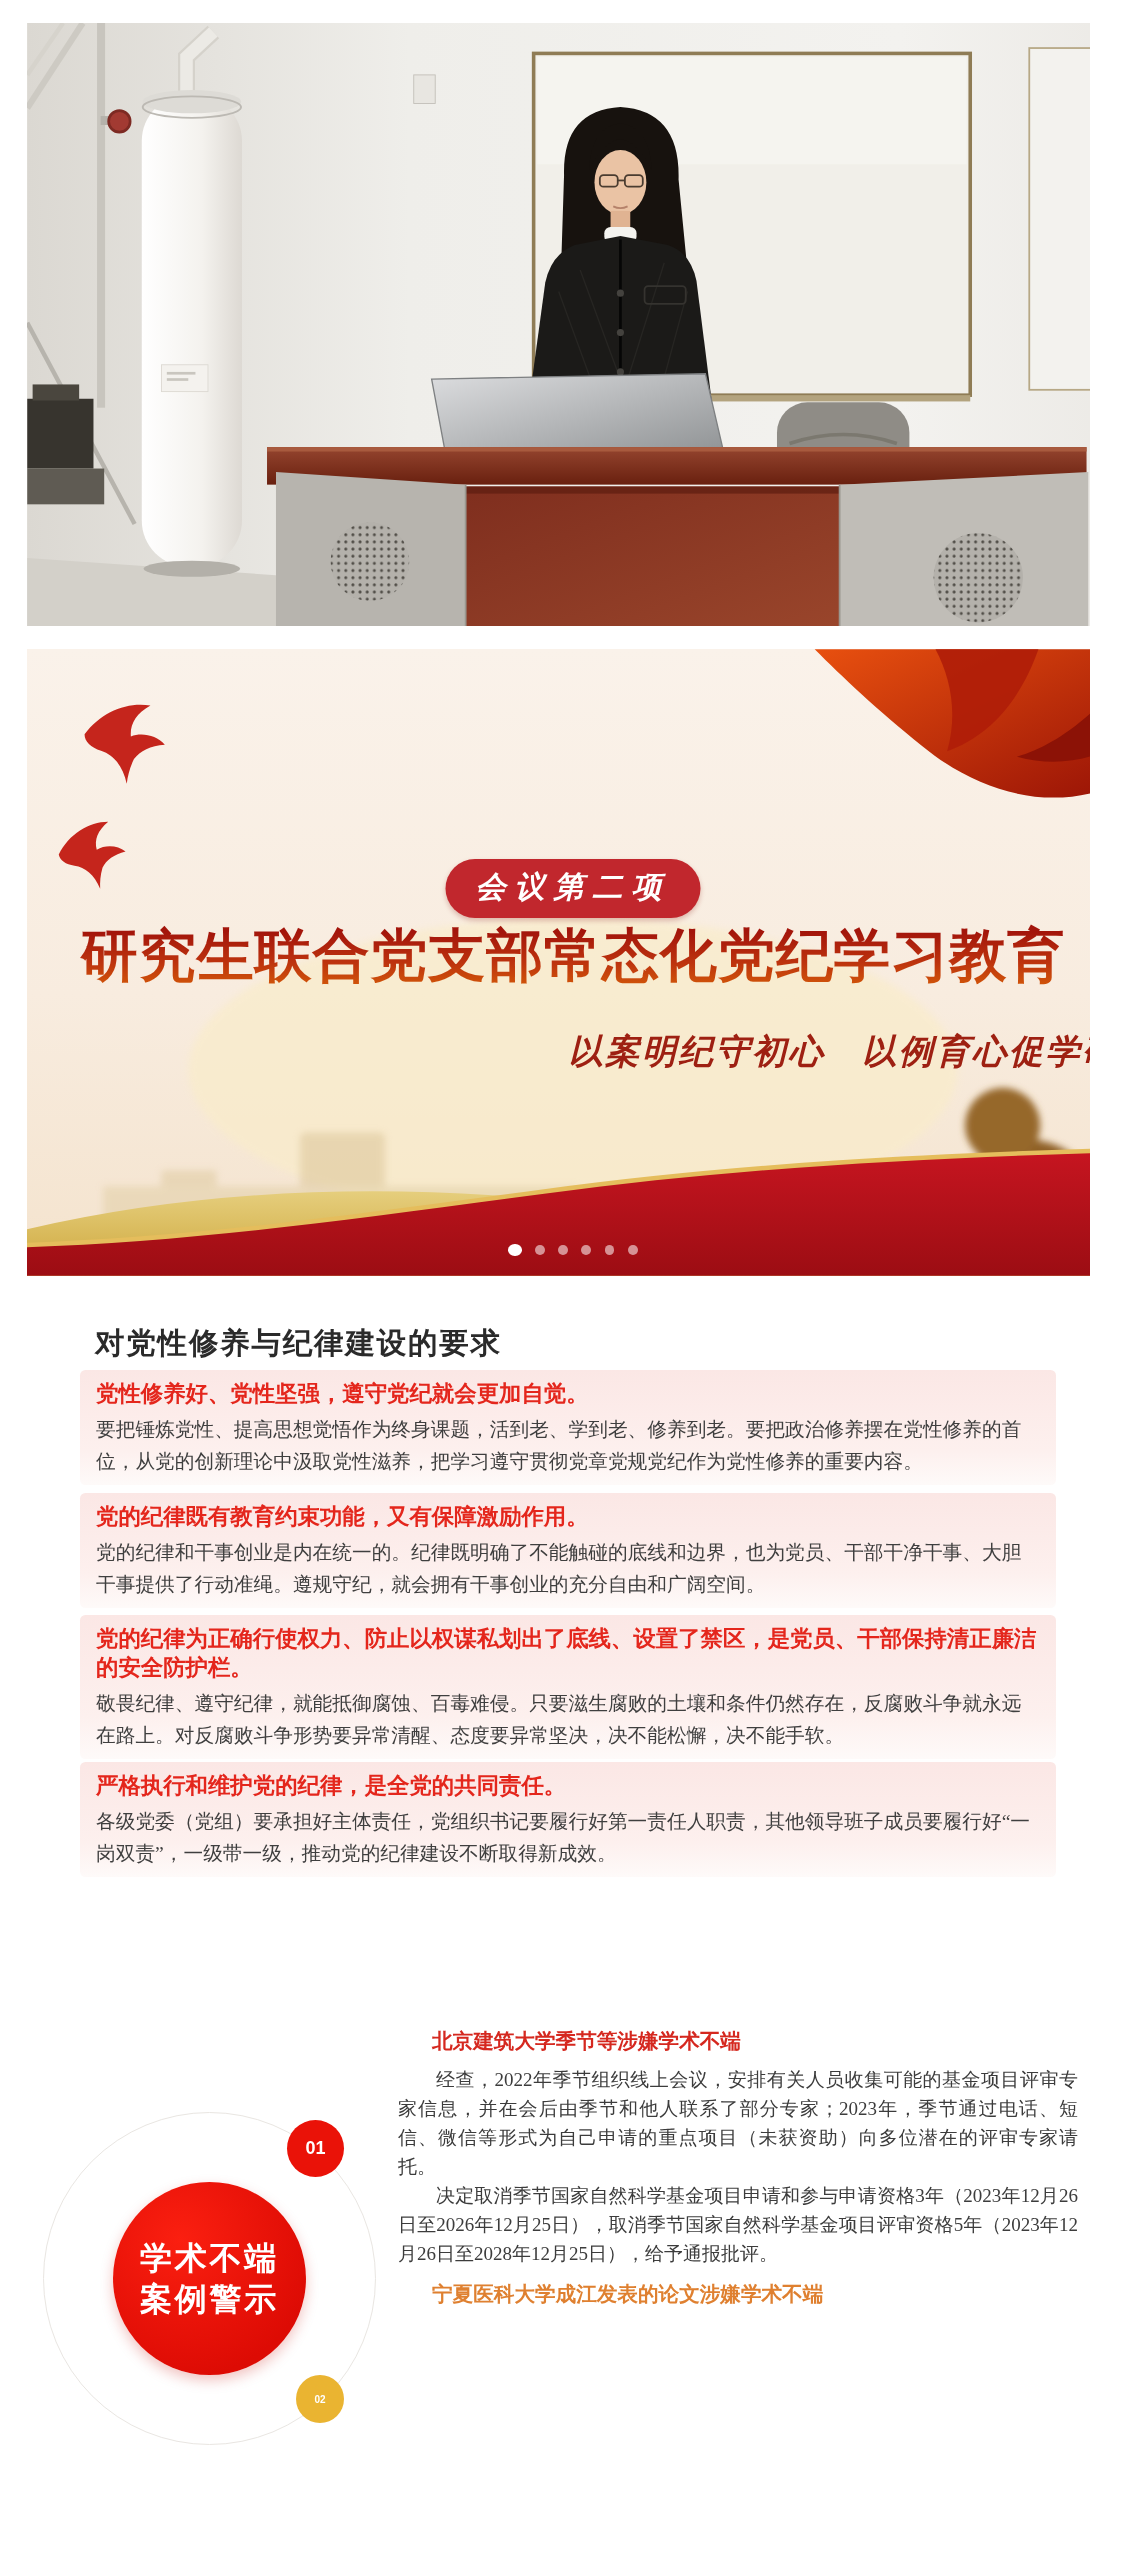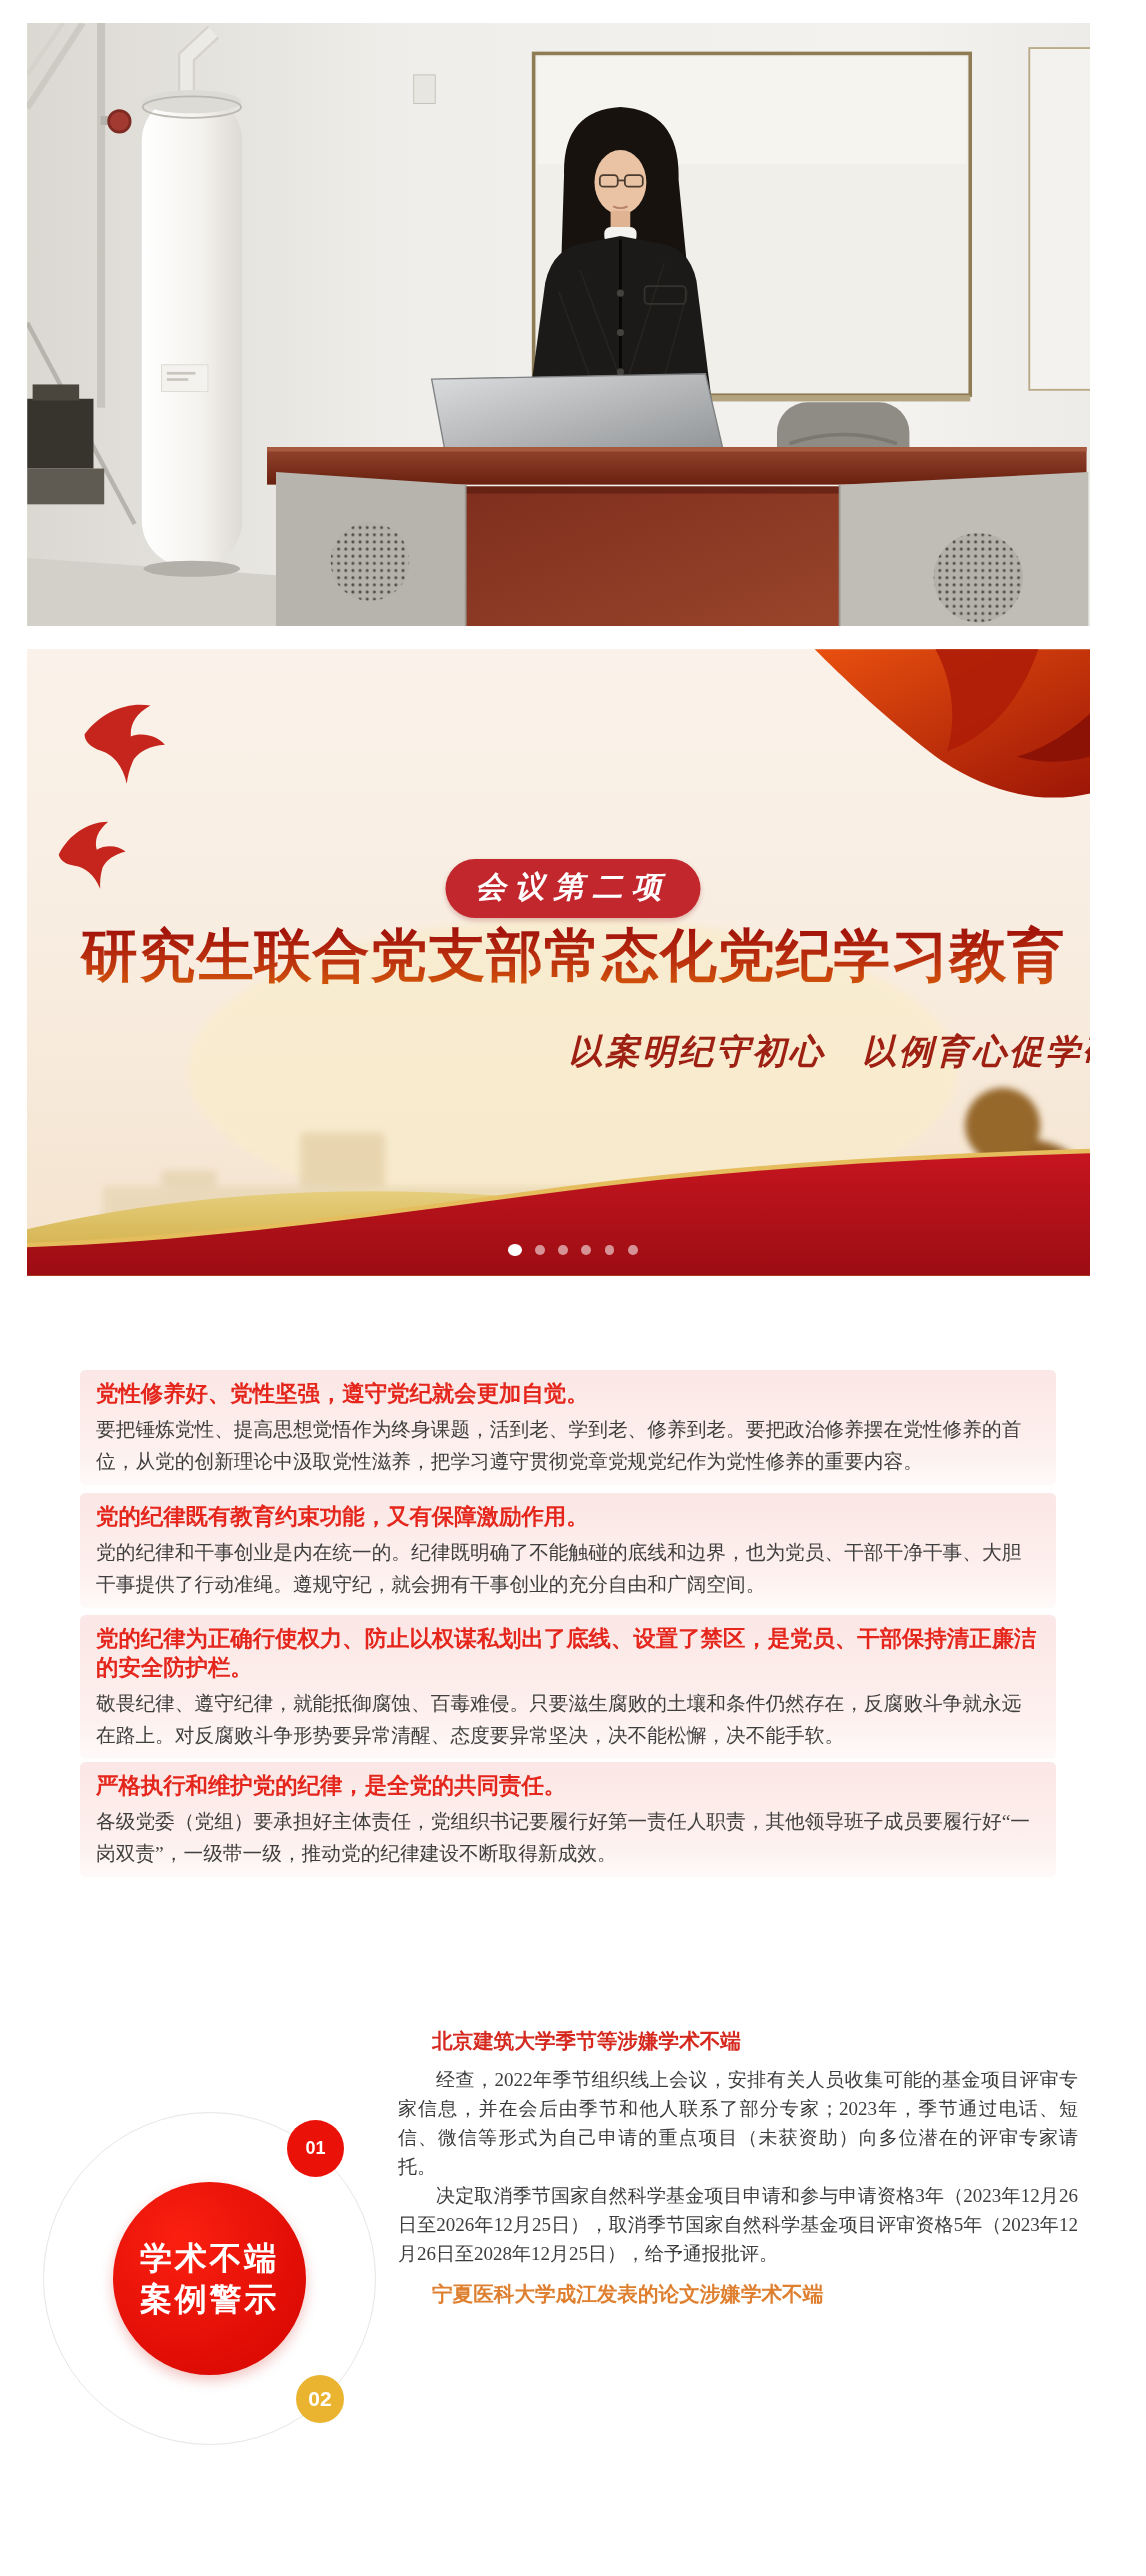--- a/index.html
+++ b/index.html
@@ -41,21 +41,21 @@
   .ring{position:absolute;left:43px;top:2112px;width:333px;height:333px;border-radius:50%;
         border:1.8px solid #e9e6e2;box-sizing:border-box;}
   .big-circle{position:absolute;left:113px;top:2182px;width:193px;height:193px;border-radius:50%;
         background:radial-gradient(circle at 35% 30%,#fb1f10,#dd0b04 75%);
         display:flex;flex-direction:column;justify-content:center;align-items:center;
         color:#fff;font-weight:700;font-size:32px;line-height:41px;letter-spacing:2.7px;
         box-shadow:0 5.4px 12.5px rgba(200,20,10,.25);}
   .num-circle{position:absolute;border-radius:50%;display:flex;align-items:center;justify-content:center;
         color:#fff;font-weight:700;}
   .n01{left:287px;top:2120px;width:57px;height:57px;background:#ea1208;font-size:18px;}
-  .n02{left:296px;top:2375px;width:48px;height:48px;background:#eab431;font-size:21px;}
+  .n02{left:296px;top:2375px;width:48px;height:48px;background:#eab431;font-size:10px;}
   .case-head{position:absolute;left:398px;width:680px;padding-left:34px;box-sizing:border-box;
         font-size:20.6px;line-height:25px;font-weight:700;}
   .h-case1{top:2028px;color:#d5281f;}
   .h-case2{top:2281px;color:#df8030;}
   .case-text{position:absolute;left:398px;width:680px;}
   .t-case1{top:2065px;}
   .t-case2{top:2320px;}
   .case-text p{margin:0;font-size:19px;line-height:29px;color:#3c3c3c;text-indent:2em;
         font-family:"Liberation Serif",serif;text-align:justify;}
 </style>
@@ -225,20 +225,21 @@
     <div class="dots">
       <span class="dot active"></span>
       <span class="dot"></span>
       <span class="dot"></span>
       <span class="dot"></span>
       <span class="dot"></span>
       <span class="dot"></span>
     </div>
   </div>
 
+  <div class="req-heading">对党性修养与纪律建设的要求</div>
 
   <div class="req-block b1">
     <h3>党性修养好、党性坚强，遵守党纪就会更加自觉。</h3>
     <p>要把锤炼党性、提高思想觉悟作为终身课题，活到老、学到老、修养到老。要把政治修养摆在党性修养的首位，从党的创新理论中汲取党性滋养，把学习遵守贯彻党章党规党纪作为党性修养的重要内容。</p>
   </div>
   <div class="req-block b2">
     <h3>党的纪律既有教育约束功能，又有保障激励作用。</h3>
     <p>党的纪律和干事创业是内在统一的。纪律既明确了不能触碰的底线和边界，也为党员、干部干净干事、大胆干事提供了行动准绳。遵规守纪，就会拥有干事创业的充分自由和广阔空间。</p>
   </div>
   <div class="req-block b3">

